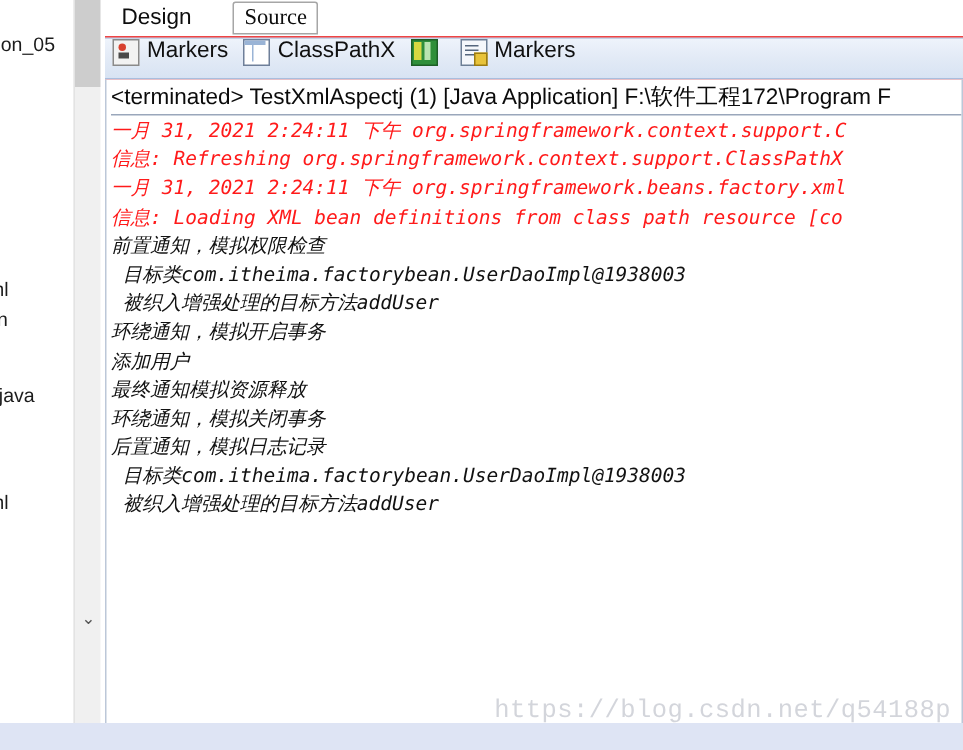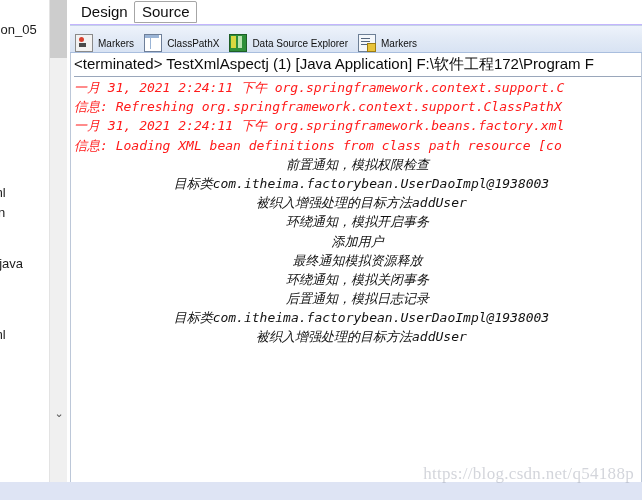--- a/index.html
+++ b/index.html
@@ -68,21 +68,21 @@
     width: 18px; height: 18px;
     text-align: center; line-height: 18px;
     color: #555; font-size: 11px;
   }
 
   
   #main-panel {
     position: absolute;
     left: 70px; top: 0;
     width: 572px; height: 500px;
-    background: #c4b5fd;
+    background: #ef4444;
   }
 
   
   #editor-tabs {
     position: absolute;
     left: 0; top: 0;
     width: 572px; height: 24px;
     background: #ffffff;
   }
   .etab {
@@ -112,24 +112,24 @@
     border-top: 1px solid #c3d2e8;
     border-bottom: 1px solid #a9bede;
     box-sizing: border-box;
     display: flex;
     align-items: center;
     white-space: nowrap;
     overflow: hidden;
   }
   .vtab {
     display: inline-flex;
-    align-items: flex-end;
+    align-items: flex-start;
     height: 26px;
     padding: 0 5px 0 5px;
-    font-size: 10px;
+    font-size: 15px;
     color: #101010;
     white-space: nowrap;
   }
   .vtab .vicon {
     width: 16px; height: 16px;
     margin-right: 5px;
     flex: 0 0 16px;
     position: relative;
     display: inline-block;
   }
@@ -262,21 +262,21 @@
     bottom: 0;
     font-family: "DejaVu Sans Mono", "Liberation Mono", monospace;
     font-size: 13px;
     line-height: 19.2px;
     white-space: pre;
     overflow: hidden;
     font-style: italic;
   }
   #console-out .ln { display: block; height: 19.2px; }
   #console-out .red { color: #ff1a1a; }
-  #console-out .blk { color: #111111; text-align: center; }
+  #console-out .blk { color: #111111; }
 
   
   #console-hscroll {
     position: absolute;
     left: 71px; top: 482px;
     width: 571px; height: 18px;
     background: #f0f0f0;
     border-left: 1px solid #bcc7d8;
     box-sizing: border-box;
   }
@@ -307,21 +307,21 @@
     width: 4px; height: 500px;
     background: #ffffff;
   }
 
   
   #watermark {
     position: absolute;
     right: 8px; bottom: 16px;
     font-size: 17px;
     color: rgba(150,155,170,0.42);
-    font-family: Liberation Serif, serif;
+    font-family: Liberation Mono, monospace;
     letter-spacing: 0.3px;
     white-space: nowrap;
     pointer-events: none;
   }
 </style>
 </head>
 <body>
 
 <div id="left-panel">
     <div class="tree-frag" style="top: 22px; left: -6px;">tion_05</div>
@@ -340,35 +340,34 @@
 <div id="left-hscroll">
   <div class="hs-arrow">❯</div>
 </div>
 
 <div id="panel-gap"></div>
 
 <div id="main-panel">
 
   <div id="editor-tabs">
       <div class="etab" style="left: 4px;">Design</div>
-      <div class="etab selected" style="left: 64px;">Source</div>
+      <div class="etab selected" style="left: 85px; font-family: Liberation Serif, serif;">Source</div>
     </div>
 
   <div id="view-tabstrip">
       <div class="vtab">
         <span class="vicon ico-markers"></span>
         <span class="vlabel">Markers</span>
       </div>
       <div class="vtab">
         <span class="vicon ico-properties"></span>
         <span class="vlabel">ClassPathX</span>
       </div>
       <div class="vtab">
         <span class="vicon ico-datasource"></span>
-        <span class="vlabel">Data Source Explorer</span>
       </div>
       <div class="vtab">
         <span class="vicon ico-snippets"></span>
         <span class="vlabel">Markers</span>
       </div>
     </div>
 
   <div id="console-body">
     <div id="console-header">&lt;terminated&gt; TestXmlAspectj (1) [Java Application] F:\软件工程172\Program F</div>
     <div id="console-out"><span class="ln red">一月 31, 2021 2:24:11 下午 org.springframework.context.support.C</span><span class="ln red">信息: Refreshing org.springframework.context.support.ClassPathX</span><span class="ln red">一月 31, 2021 2:24:11 下午 org.springframework.beans.factory.xml</span><span class="ln red">信息: Loading XML bean definitions from class path resource [co</span><span class="ln blk">前置通知，模拟权限检查</span><span class="ln blk"> 目标类com.itheima.factorybean.UserDaoImpl@1938003</span><span class="ln blk"> 被织入增强处理的目标方法addUser</span><span class="ln blk">环绕通知，模拟开启事务</span><span class="ln blk">添加用户</span><span class="ln blk">最终通知模拟资源释放</span><span class="ln blk">环绕通知，模拟关闭事务</span><span class="ln blk">后置通知，模拟日志记录</span><span class="ln blk"> 目标类com.itheima.factorybean.UserDaoImpl@1938003</span><span class="ln blk"> 被织入增强处理的目标方法addUser</span></div>

